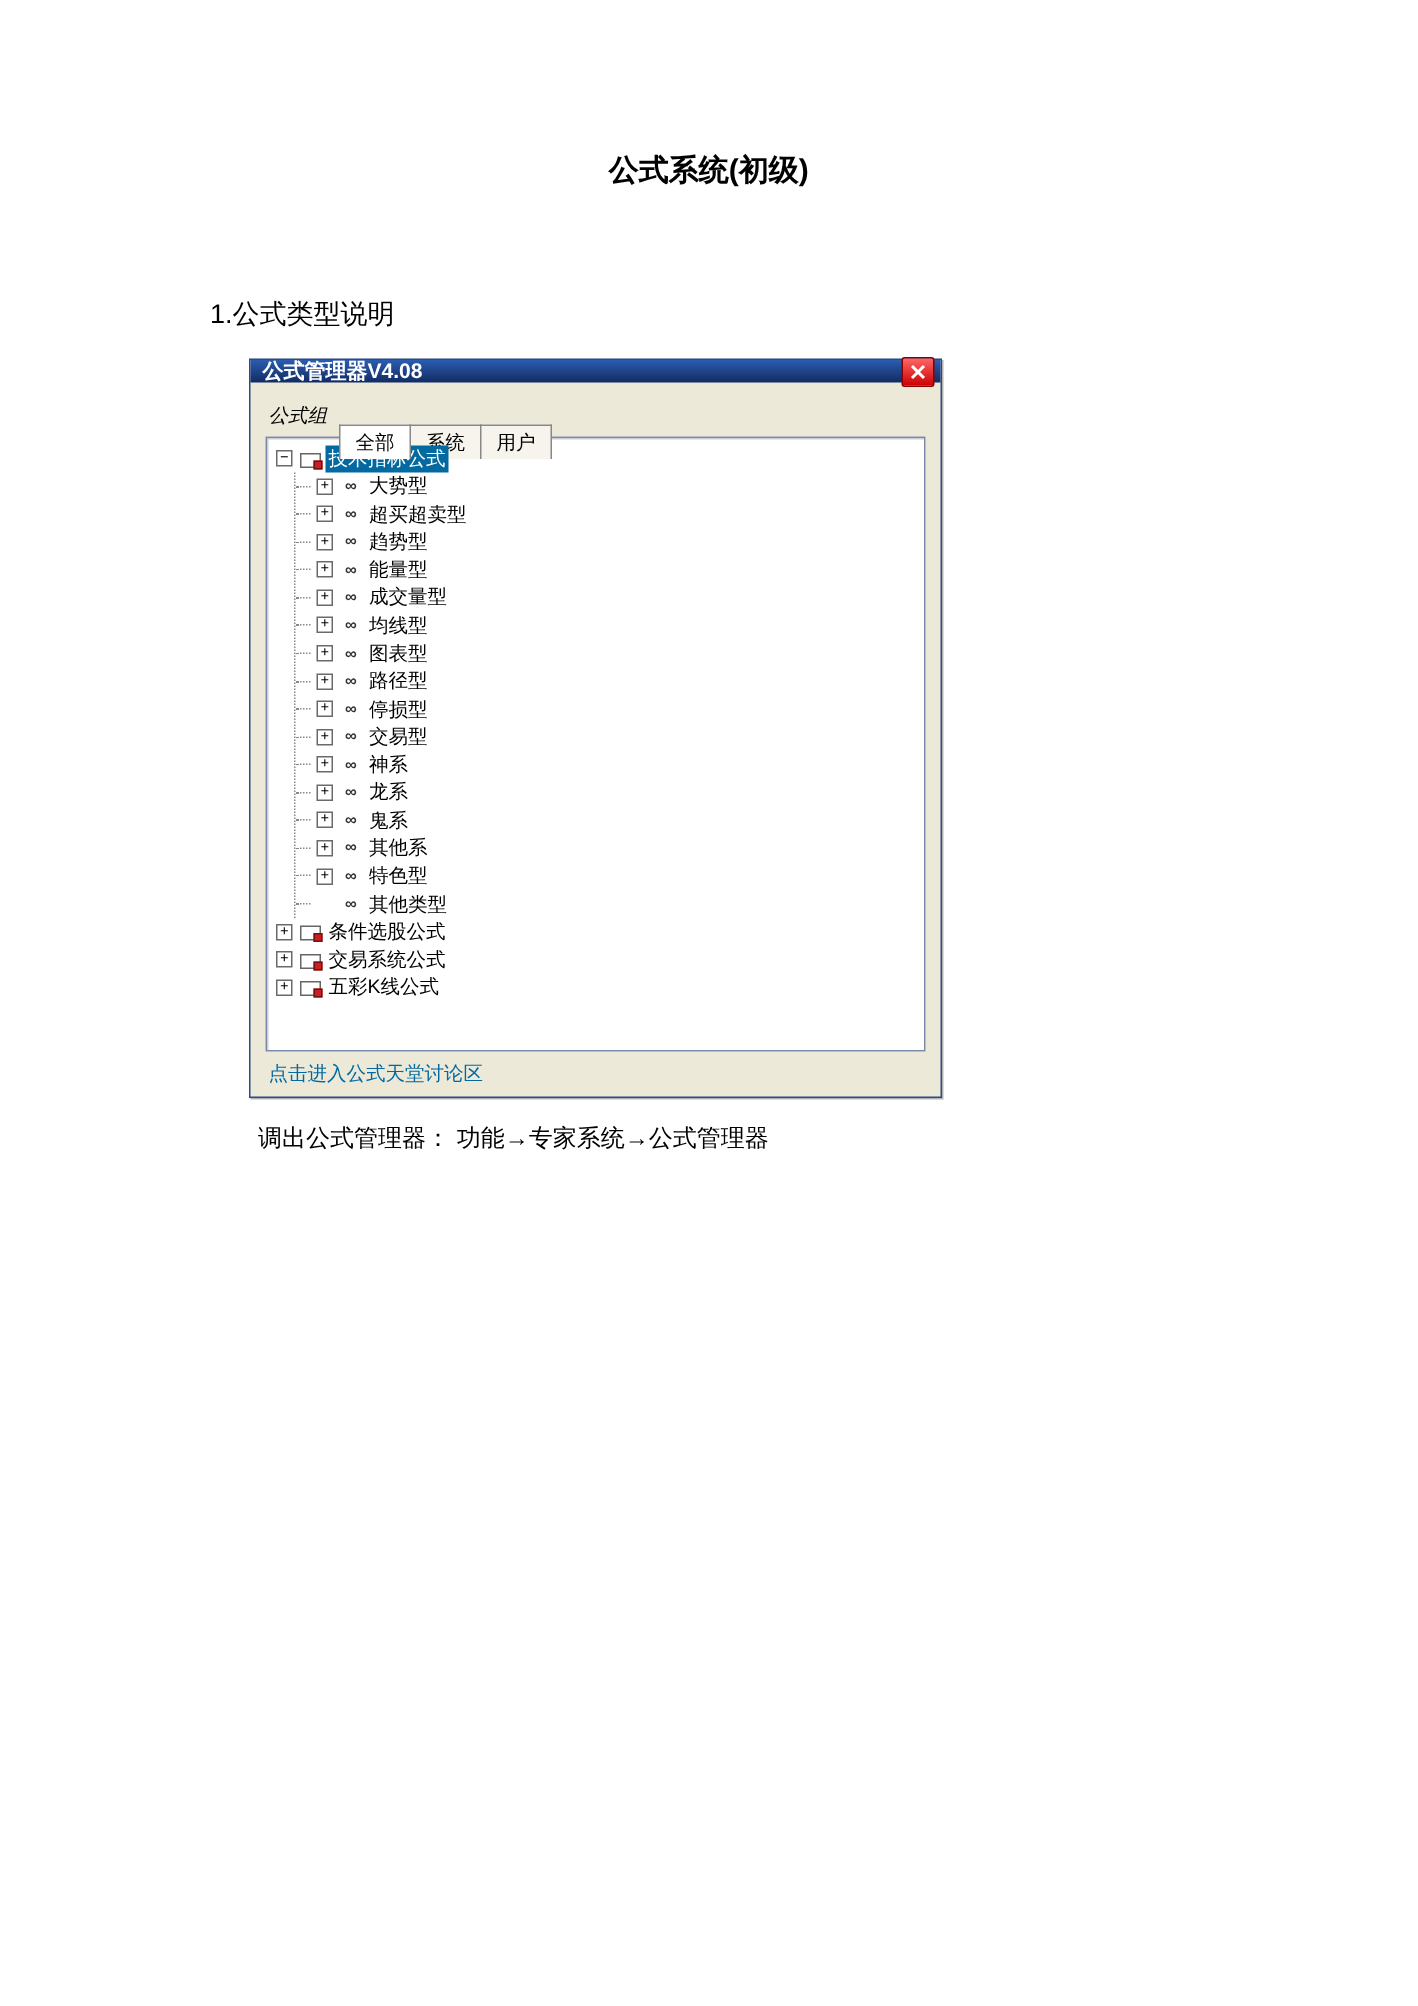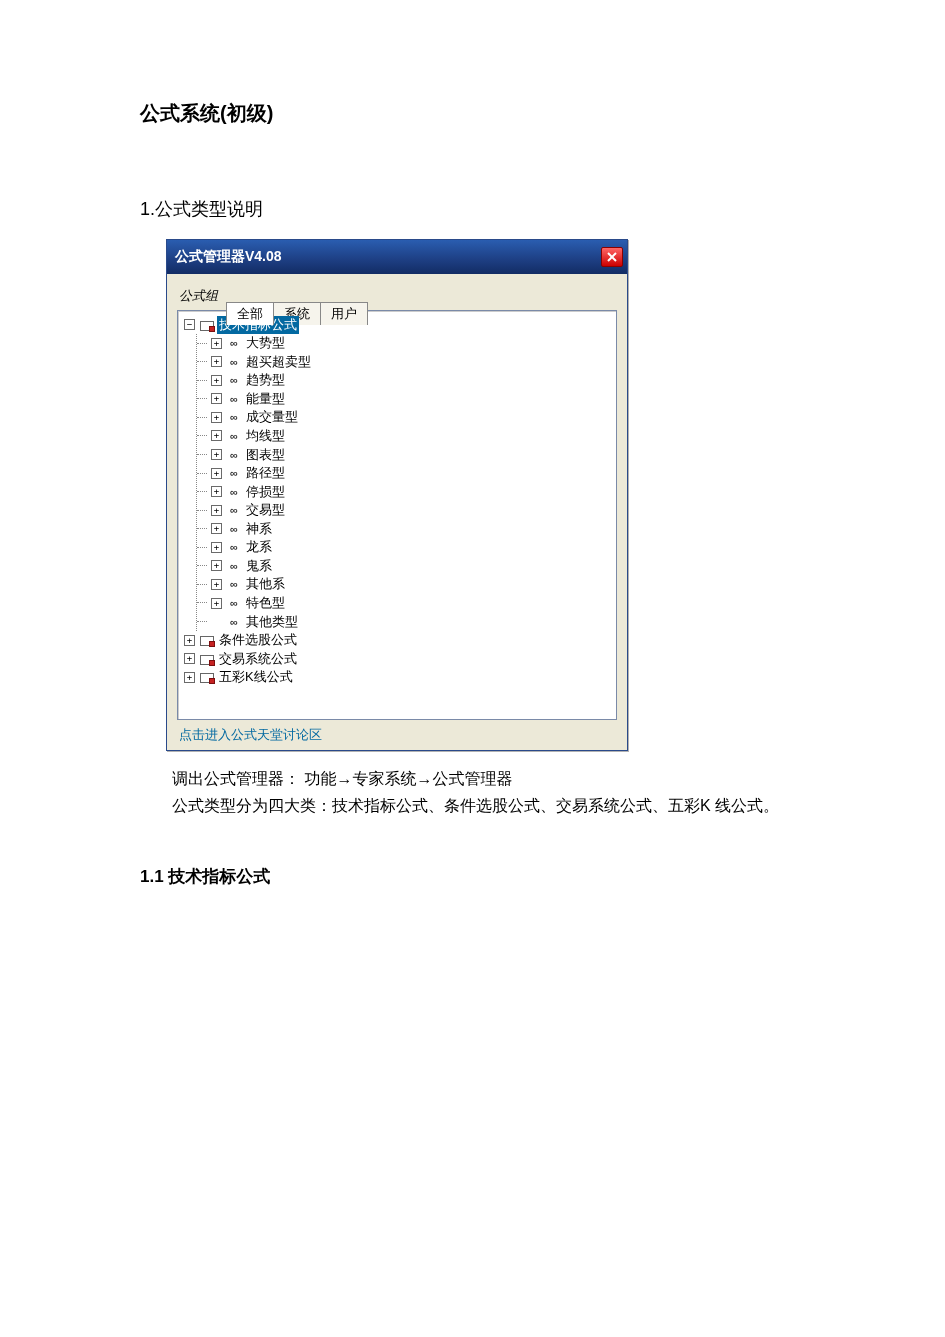--- a/index.html
+++ b/index.html
@@ -11,20 +11,21 @@
   }
   .page {
     width: 945px;
     min-height: 1337px;
     margin: 0 auto;
     position: relative;
     box-sizing: border-box;
     padding: 100px 140px 40px 140px;
   }
   .doc-title {
+    text-align: center;
     font-size: 20px;
     font-weight: bold;
     margin-bottom: 70px;
   }
   .section-heading {
     font-size: 18px;
     font-weight: normal;
     margin: 20px 0 18px 0;
   }
   .sub-heading {
@@ -44,21 +45,21 @@
   
   .dialog {
     width: 460px;
     margin: 0 0 14px 26px;
     border: 1px solid #2a4a8a;
     background: #ece9d8;
     box-shadow: 1px 1px 0 rgba(0,0,0,.3);
     font-size: 13px;
   }
   .titlebar {
-    height: 34px;
+    height: 15px;
     background: linear-gradient(#2a5db0, #1d3e82 60%, #122c64);
     color: #fff;
     display: flex;
     align-items: center;
     justify-content: space-between;
     padding: 0 4px 0 8px;
     font-weight: bold;
     font-size: 14px;
   }
   .titlebar .close {
@@ -374,18 +375,16 @@
               </span>
             </li>
           </ul>
         </div>
       </div>
       <div class="footer-link">点击进入公式天堂讨论区</div>
     </div>
   </div>
 
   <div class="body-text indent">调出公式管理器：  功能→专家系统→公式管理器</div>
-  <div class="body-text indent">公式类型分为四大类：技术指标公式、条件选股公式、交易系统公式、五彩K 线公式。</div>
-
-  <div class="sub-heading">1.1 技术指标公式</div>
+
 
 
 </div>
 
 </body></html>

